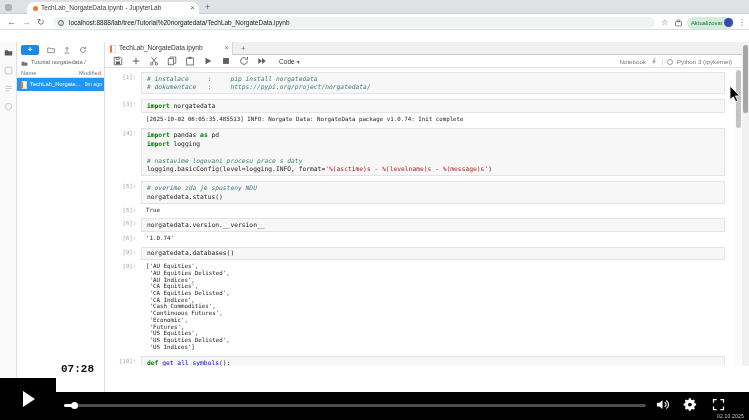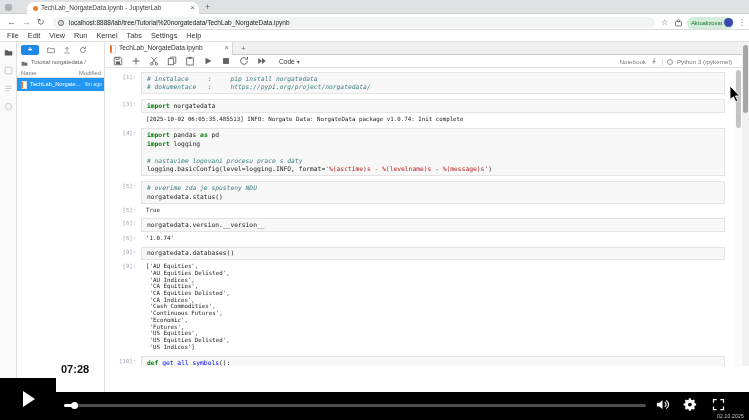--- a/index.html
+++ b/index.html
@@ -99,21 +99,21 @@
   .pg-scroll{position:absolute;right:0;top:42px;bottom:28px;width:7px;background:#f1f1f1;}
   .pg-thumb{position:absolute;left:1px;top:3px;width:5px;height:68px;background:#a6a6a6;border-radius:3px;}
 
   
   .cursor{position:absolute;left:729px;top:86px;}
 
   
   .playbar{position:absolute;left:0;right:0;bottom:0;height:28px;background:#000;}
   .playbtn{position:absolute;left:0;bottom:0;width:56px;height:42px;background:#000;}
   .playbtn .tri{position:absolute;left:23px;top:13px;width:0;height:0;border-left:12px solid #fff;border-top:8px solid transparent;border-bottom:8px solid transparent;}
-  .ptime{position:absolute;left:61px;bottom:45px;font-size:11px;font-weight:bold;color:#111;}
+  .ptime{position:absolute;left:61px;bottom:45px;font-size:11px;font-weight:bold;color:#111;font-family:Liberation Mono, monospace;}
   .ptrack{position:absolute;left:64px;top:12px;width:582px;height:3px;background:#4d4d4d;border-radius:2px;}
   .pplayed{position:absolute;left:0;top:0;width:10px;height:3px;background:#fff;border-radius:2px;}
   .phandle{position:absolute;left:7px;top:-2px;width:7px;height:7px;background:#fff;border-radius:50%;}
   .p-ic{position:absolute;top:5px;width:15px;height:15px;}
   .p-vol{left:655px;}
   .p-gear{left:683px;}
   .p-full{left:711px;}
   .pdate{position:absolute;right:5px;bottom:1px;font-size:5px;color:#cfcfcf;letter-spacing:0.2px;}
 </style>
 </head>
@@ -146,30 +146,20 @@
         <rect x="2" y="4.5" width="8" height="6" rx="1" fill="none" stroke="#5f6368" stroke-width="1"></rect>
         <circle cx="6" cy="3.8" r="1.6" fill="none" stroke="#5f6368" stroke-width="1"></circle>
       </svg>
       <div class="update-pill">
         <span class="update-label">Aktualizovat</span>
         <span class="avatar"></span>
       </div>
       <span class="dots-ic">⋮</span>
     </div>
 
-    <div class="menubar">
-      <span>File</span>
-      <span>Edit</span>
-      <span>View</span>
-      <span>Run</span>
-      <span>Kernel</span>
-      <span>Tabs</span>
-      <span>Settings</span>
-      <span>Help</span>
-    </div>
 
     <div class="activity">
       <svg class="a-ic" style="top:6px" viewBox="0 0 12 12">
         <path d="M1 3h4l1 1.2h5V10H1z" fill="#5a5a5a"></path>
       </svg>
       <svg class="a-ic" style="top:24px" viewBox="0 0 12 12">
         <rect x="1.5" y="1.5" width="9" height="9" rx="1.5" fill="none" stroke="#bdbdbd" stroke-width="1.1"></rect>
       </svg>
       <svg class="a-ic" style="top:42px" viewBox="0 0 12 12">
         <path d="M2 3h8M2 6h8M2 9h5" stroke="#bdbdbd" stroke-width="1.1"></path>

